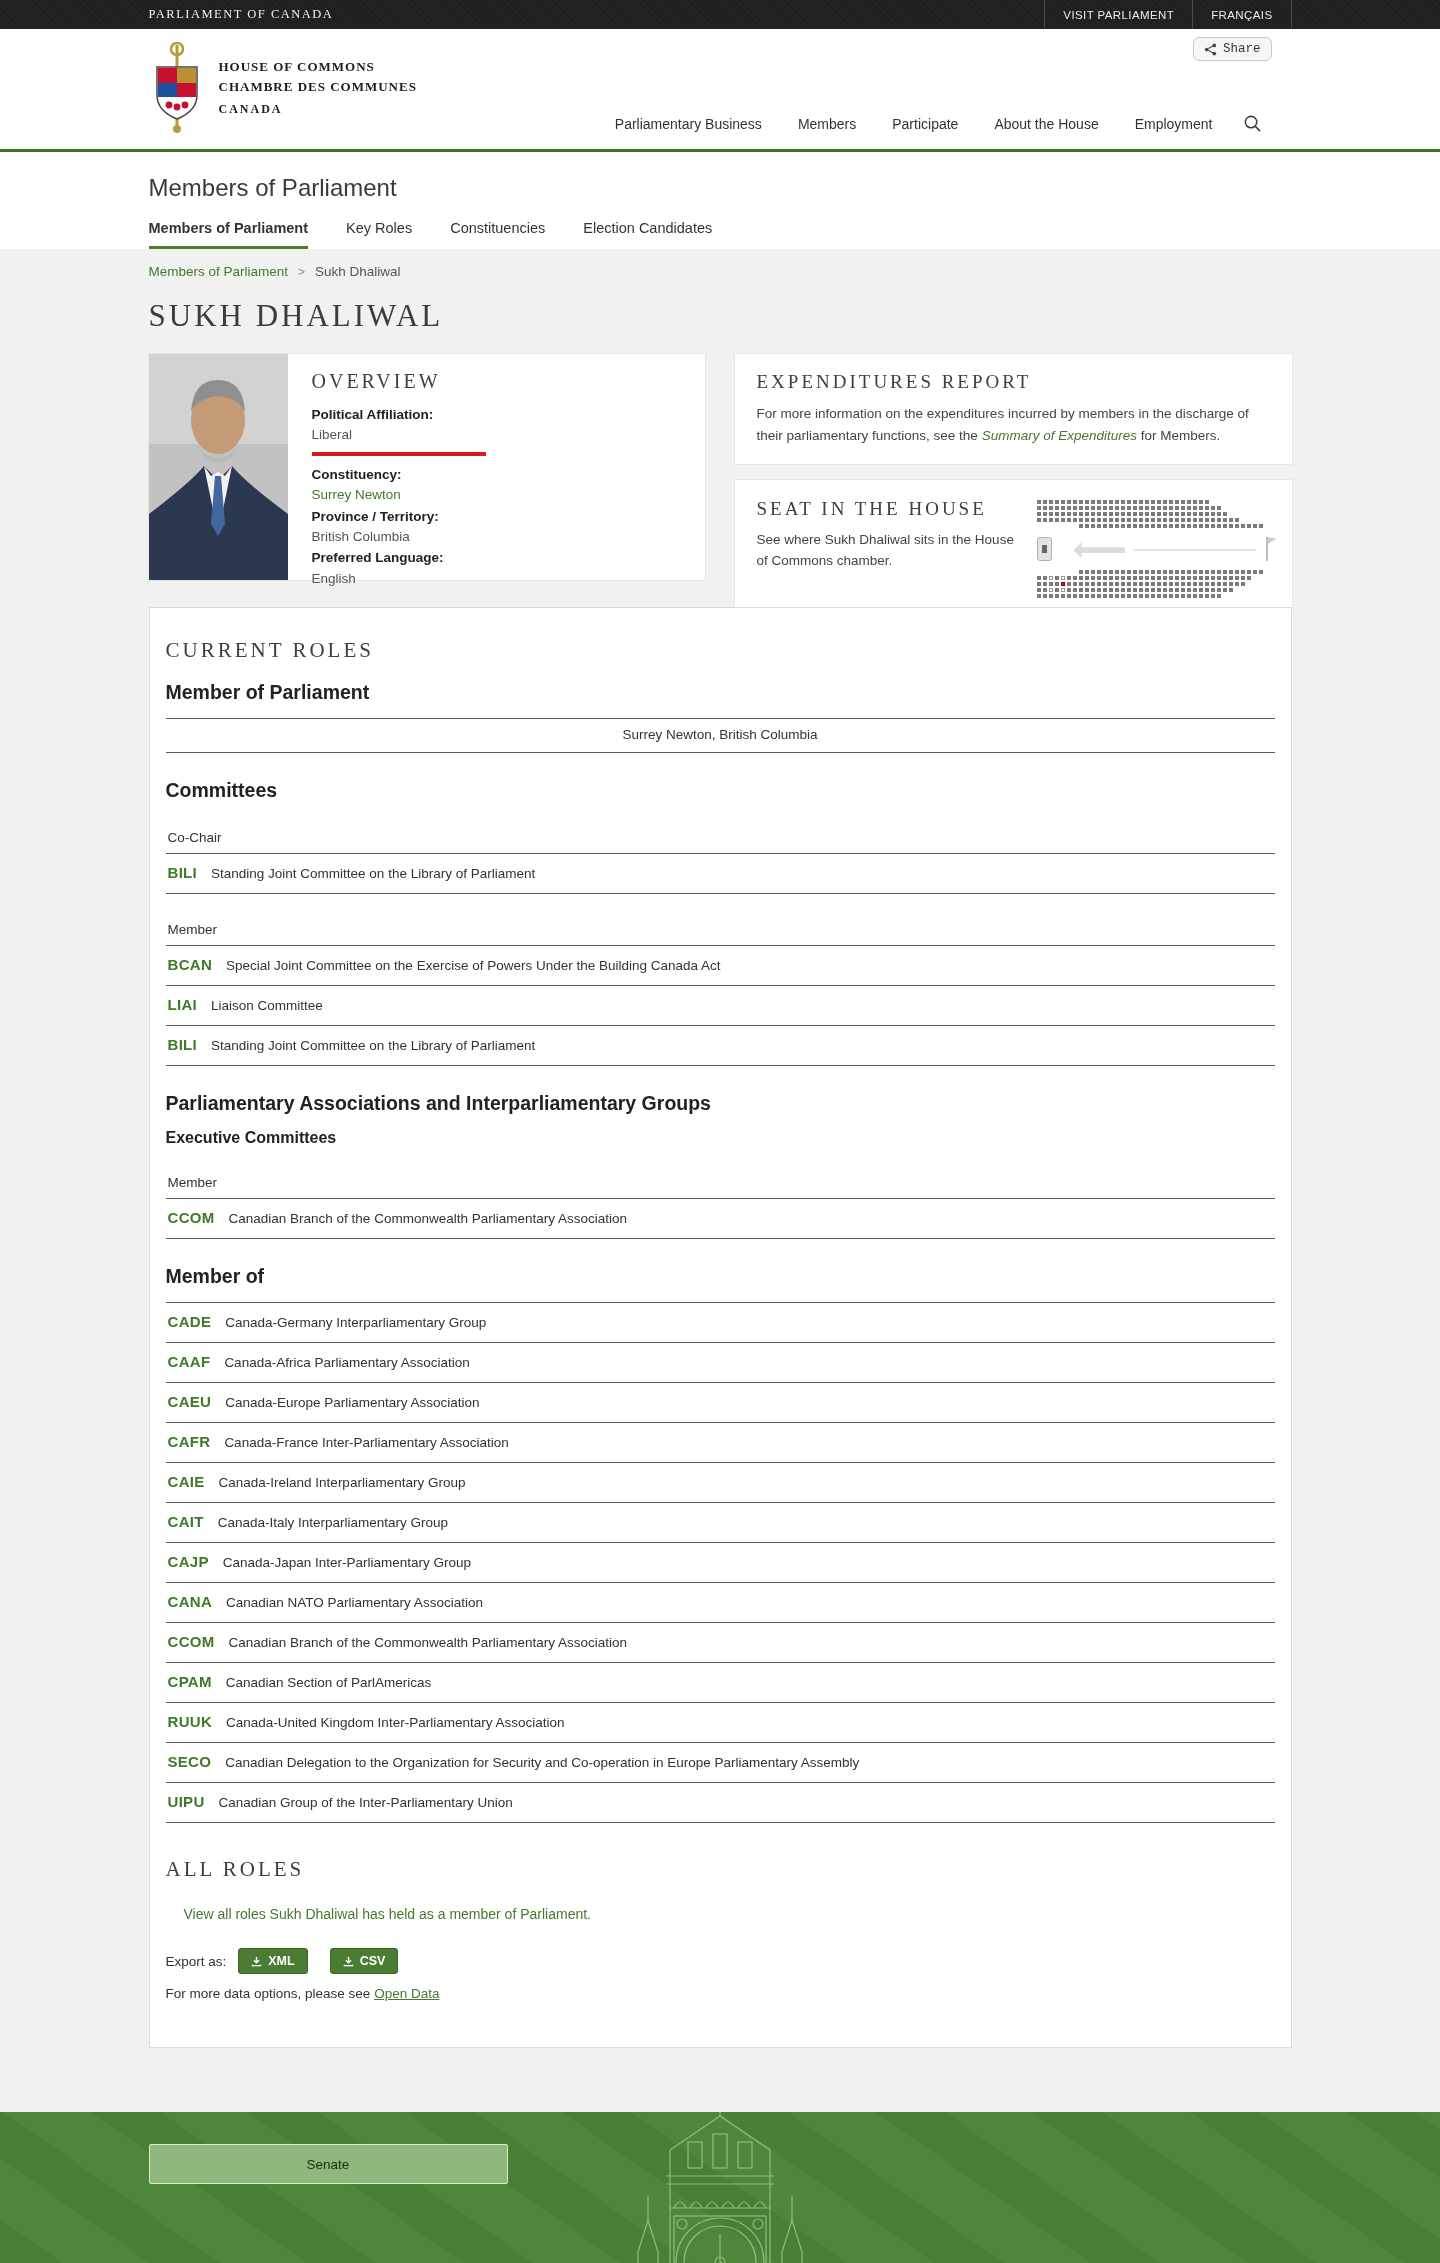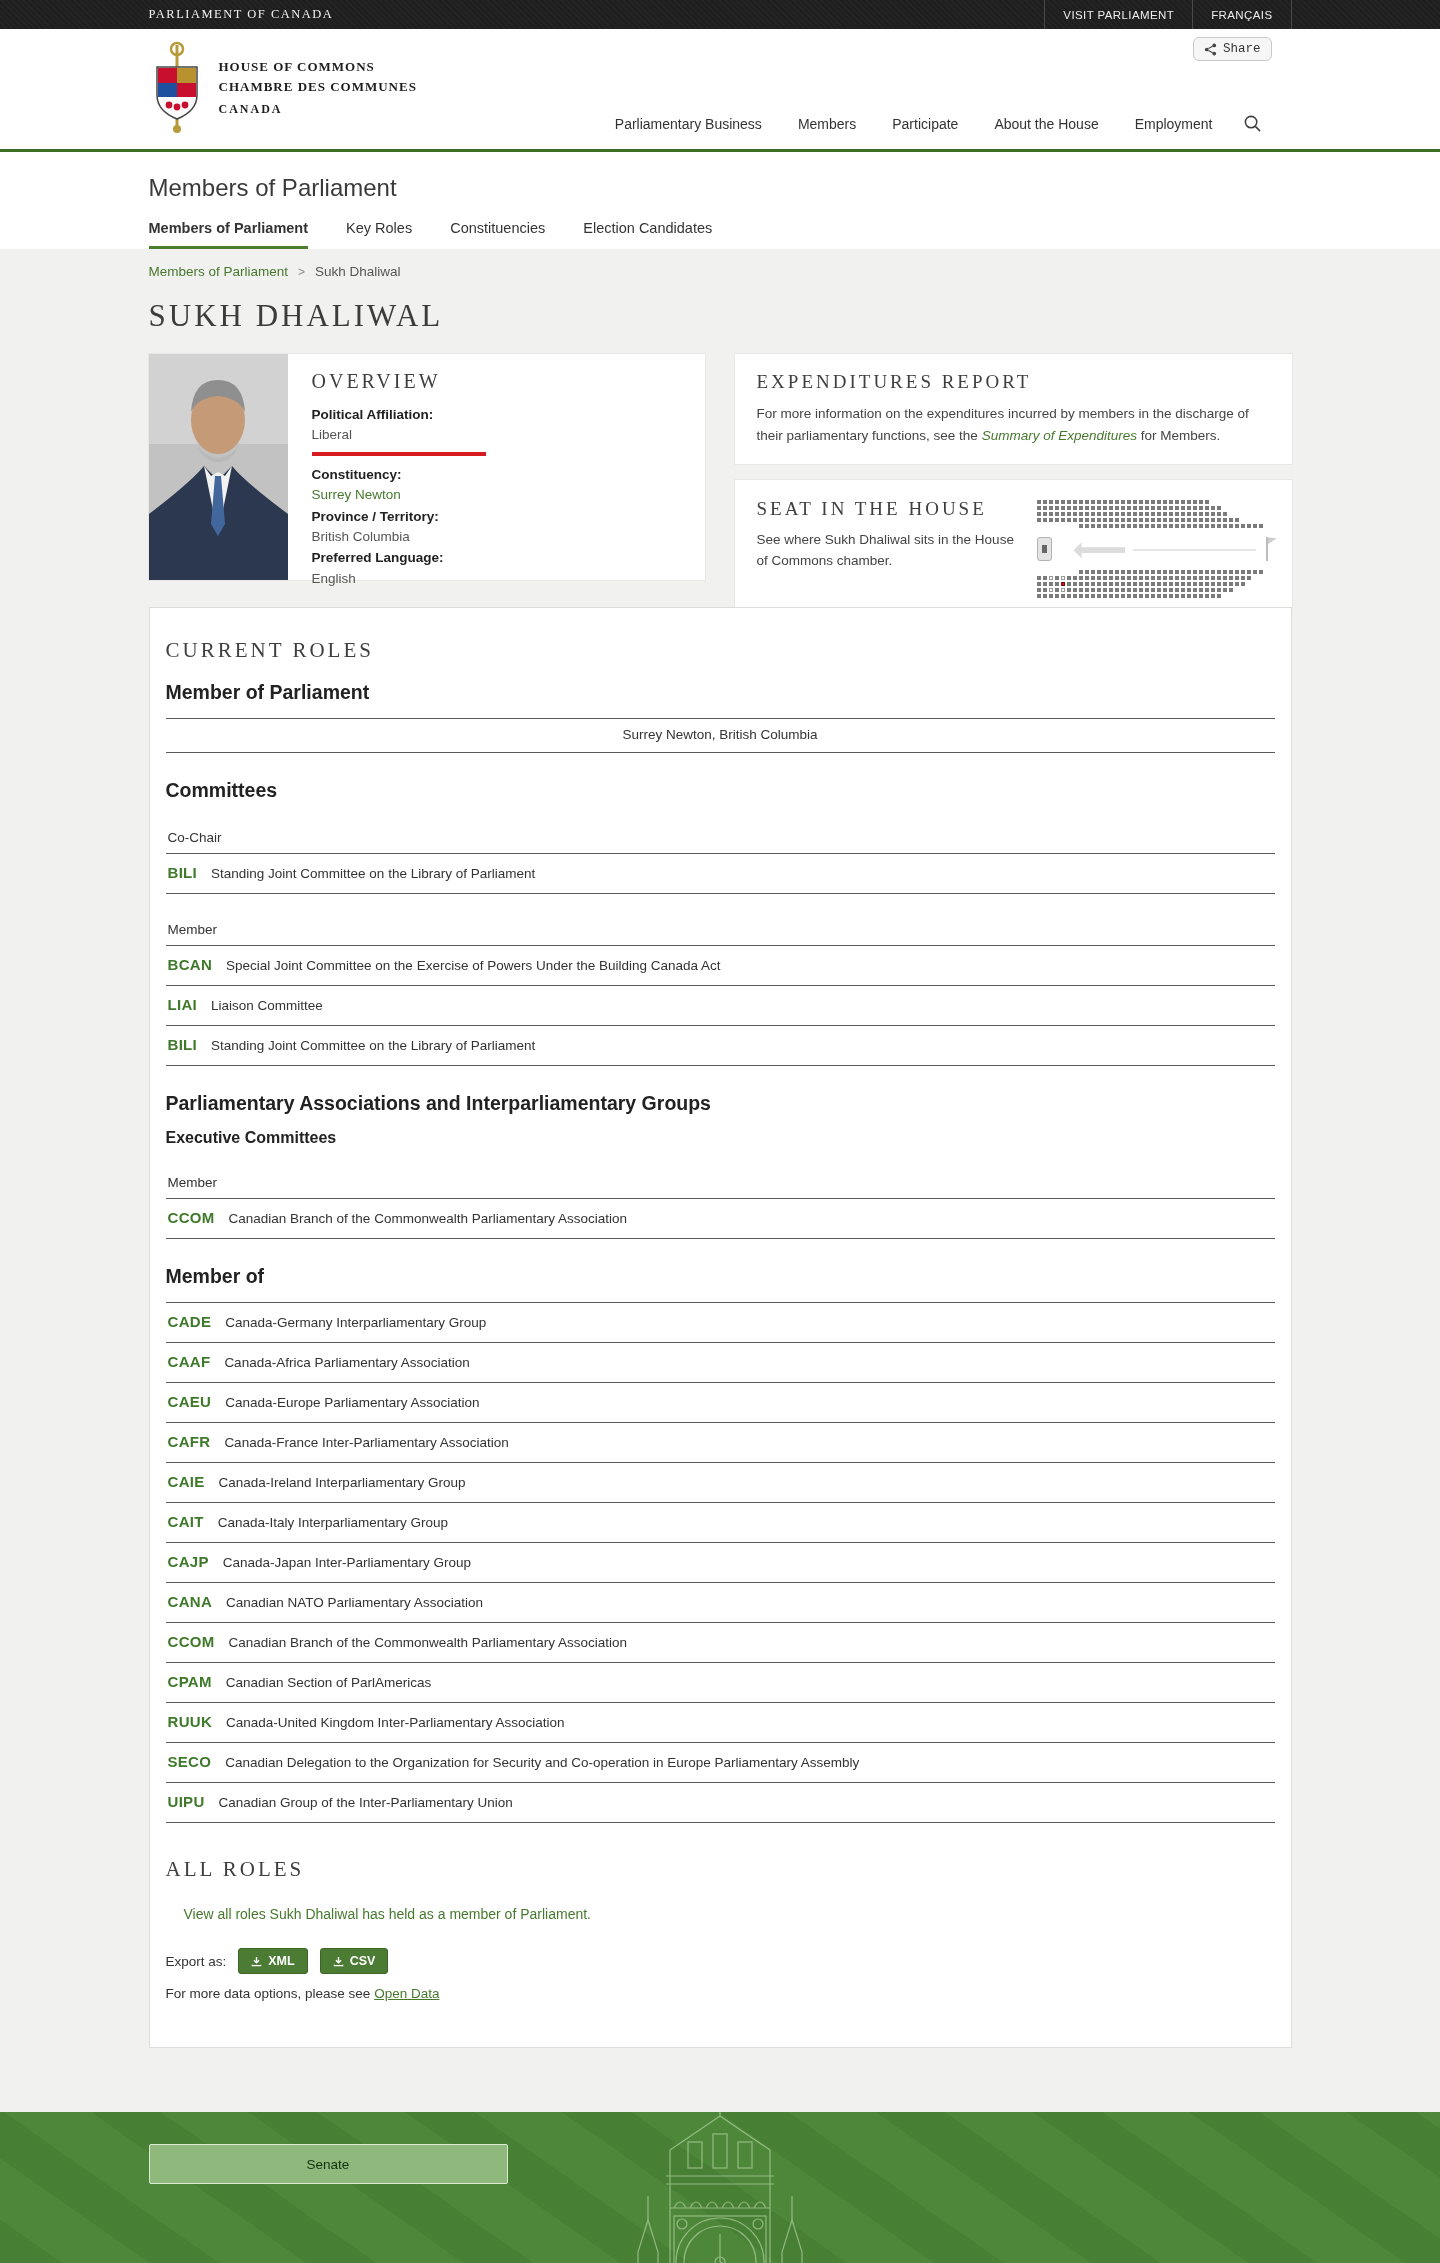--- a/index.html
+++ b/index.html
@@ -765,21 +765,21 @@
             <a class="role-code">UIPU</a>
             <span class="role-desc">Canadian Group of the Inter-Parliamentary Union</span>
           </div>
         </div>
 
       <div class="serif-h" style="margin-top:34px">ALL ROLES</div>
       <a class="all-roles-link">View all roles Sukh Dhaliwal has held as a member of Parliament.</a>
 
       <div class="export-line">
         <span class="export-label">Export as:</span>
-        <span style="display:inline-flex;gap:12px">
+        <span style="display:inline-flex;gap:22px">
             <button class="export-btn"><svg width="11" height="11" viewBox="0 0 12 12" fill="none" stroke="#fff" stroke-width="1.5">
                 <path d="M6 1v6M3.2 4.6 6 7.4 8.8 4.6"></path>
                 <path d="M1.5 9.5v1h9v-1"></path>
               </svg>XML</button>
             <button class="export-btn"><svg width="11" height="11" viewBox="0 0 12 12" fill="none" stroke="#fff" stroke-width="1.5">
                 <path d="M6 1v6M3.2 4.6 6 7.4 8.8 4.6"></path>
                 <path d="M1.5 9.5v1h9v-1"></path>
               </svg>CSV</button>
           </span>
       </div>

